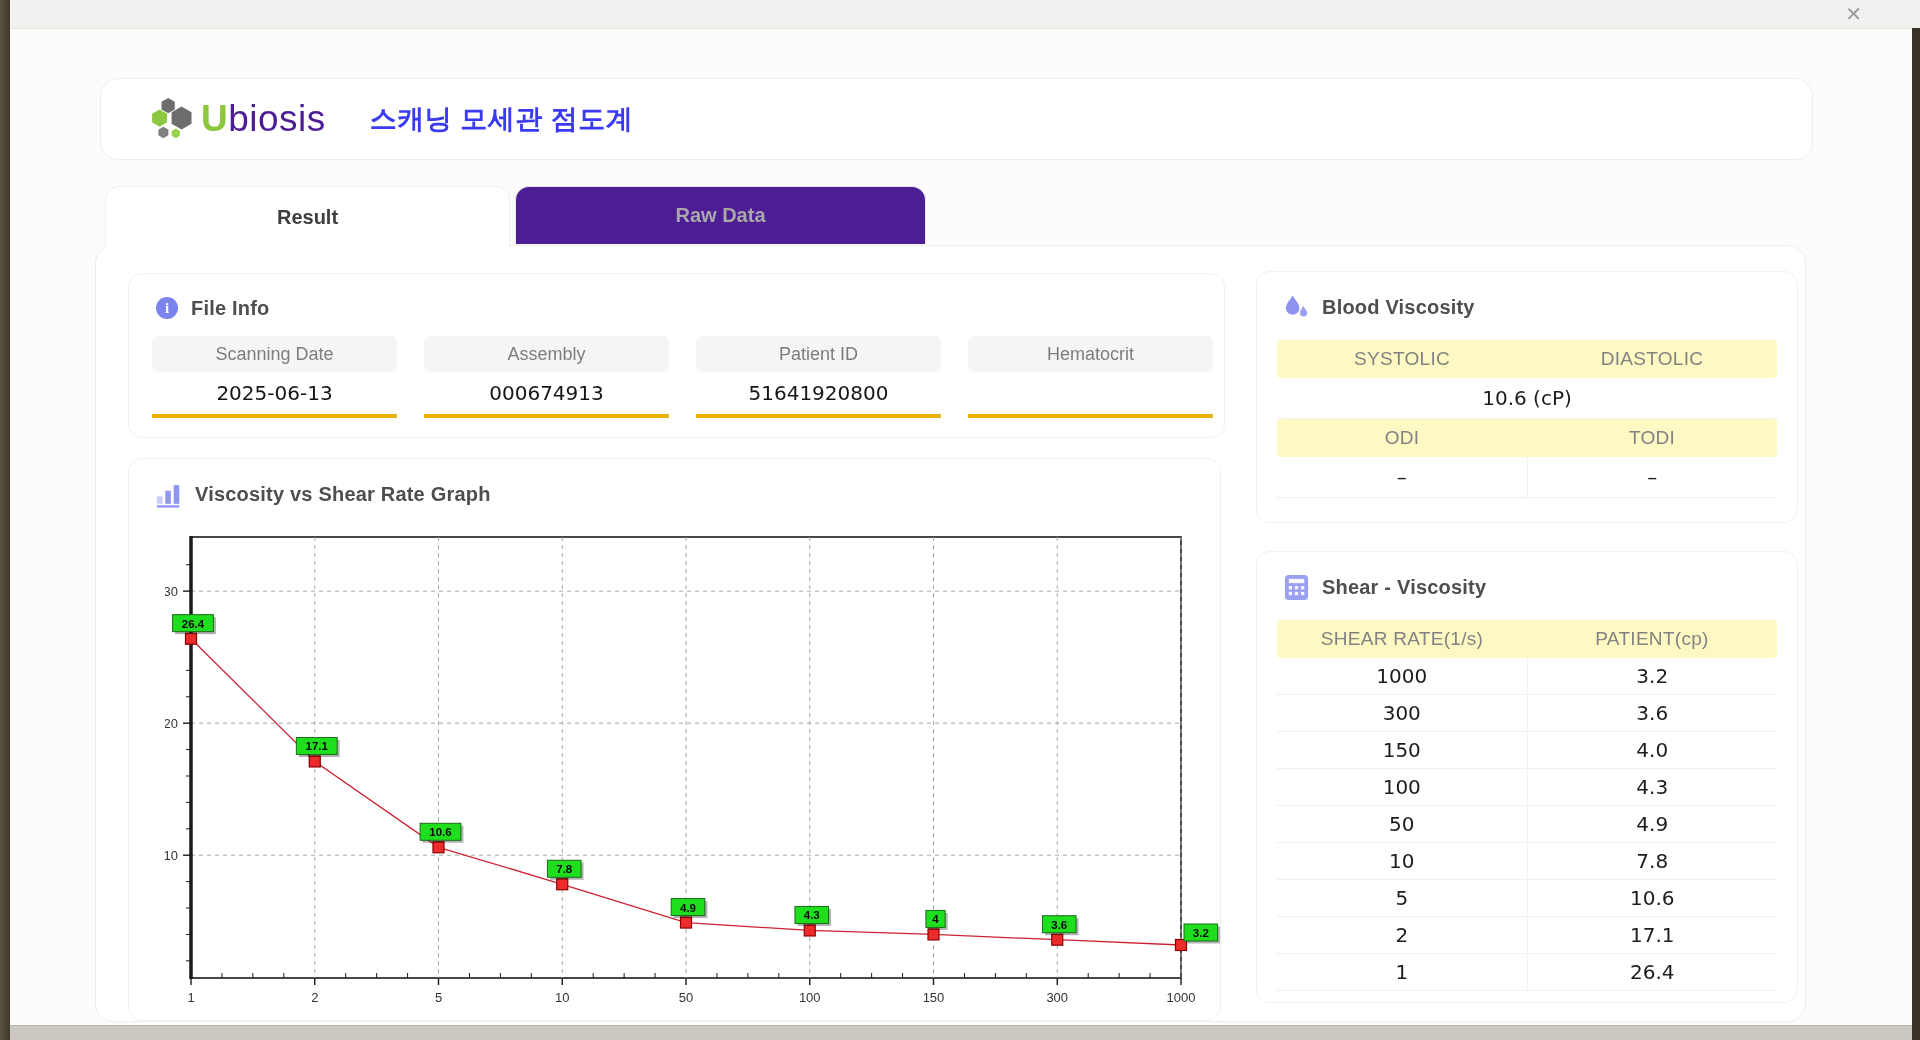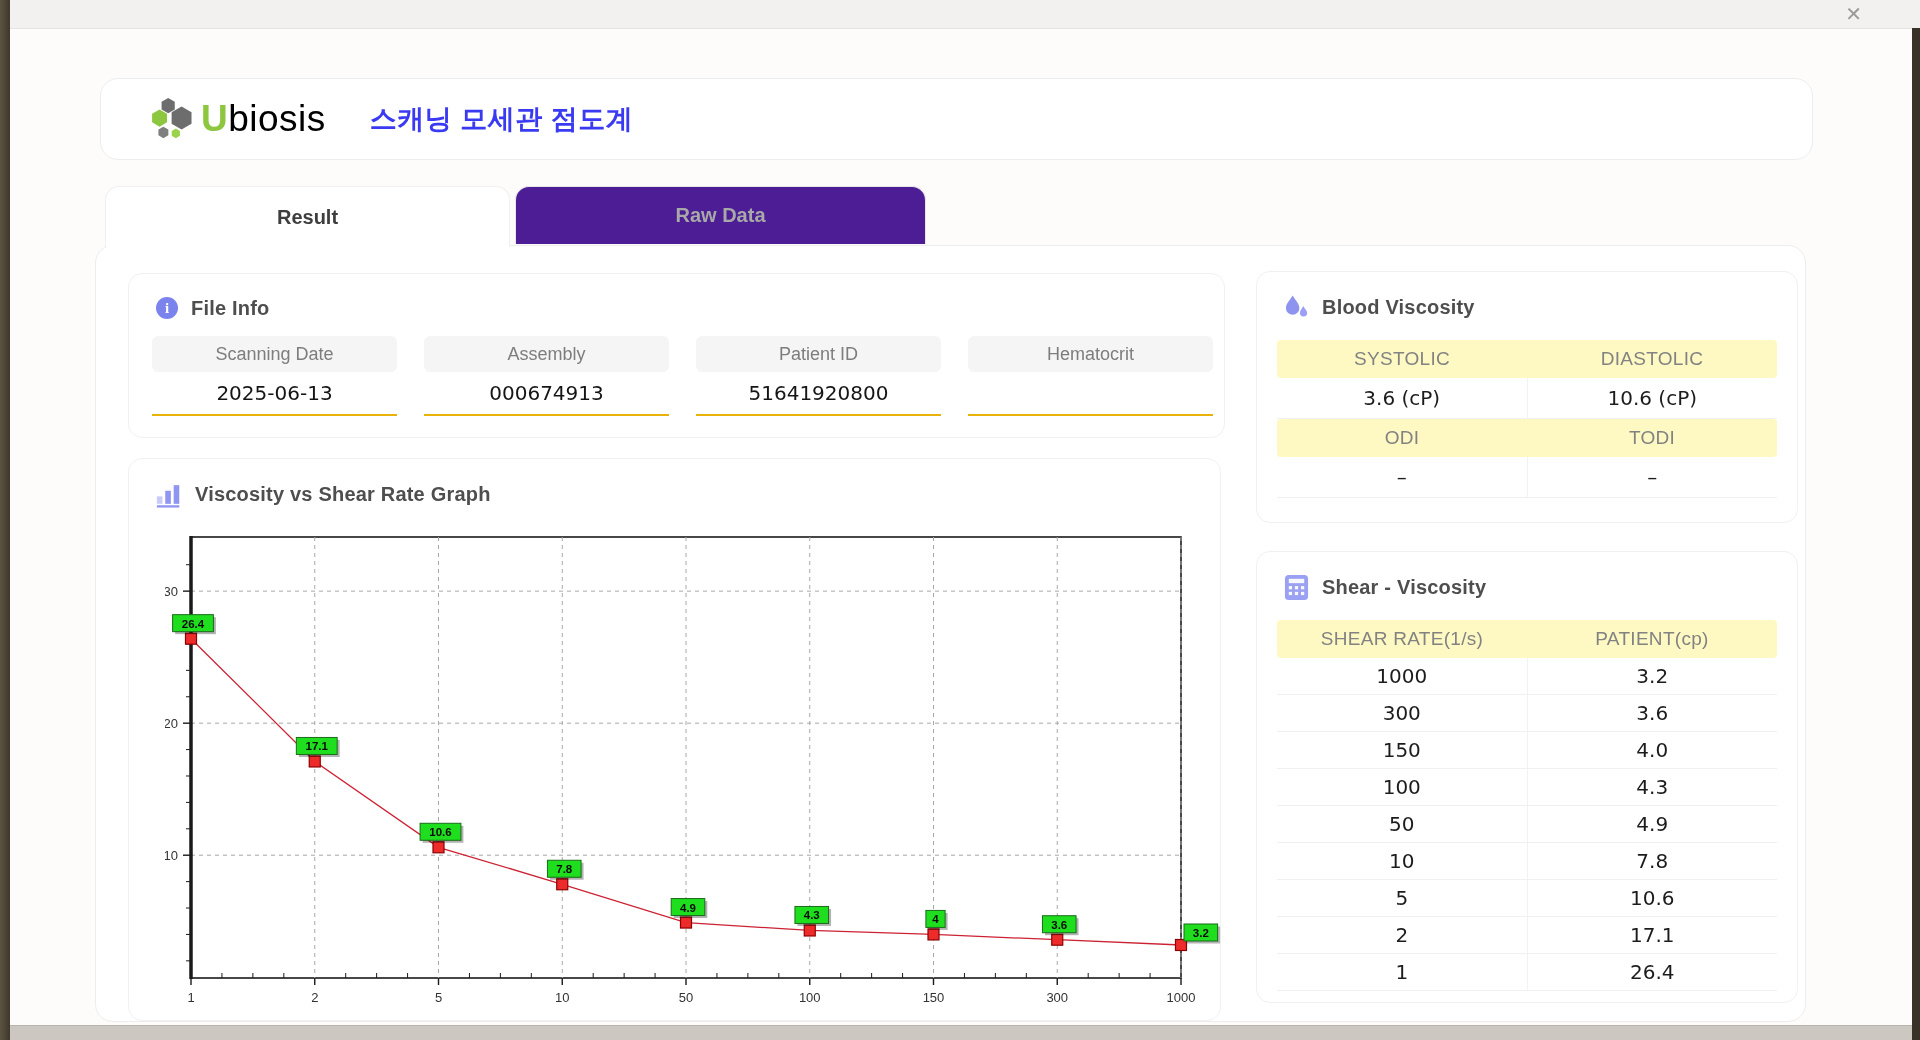--- a/index.html
+++ b/index.html
@@ -16,21 +16,21 @@
   .edge-bottom{position:absolute;left:10px;bottom:0;width:1902px;height:14px;z-index:55;
                background:#ccc8c1;border-top:1px solid #b8b4ac;}
   
   .header-card{position:absolute;left:100px;top:78px;width:1713px;height:82px;background:#fff;
                border:1px solid #ededed;border-radius:18px;box-sizing:border-box;
                display:flex;align-items:center;}
   .logo{display:flex;align-items:center;margin-left:48px;}
   .logo svg{margin-right:6px;}
   .logo-text{font-size:37px;letter-spacing:.5px;}
   .logo-u{color:#8dc63f;font-weight:700;}
-  .logo-rest{color:#000000;font-weight:400;}
+  .logo-rest{color:#4c1d95;font-weight:400;}
   .app-title{margin-left:44px;font-size:27px;font-weight:700;color:#3a3af2;letter-spacing:.5px;}
   
   .tab{position:absolute;box-sizing:border-box;text-align:center;font-size:20px;font-weight:700;
        border-radius:14px 14px 0 0;cursor:pointer;display:flex;align-items:center;justify-content:center;}
   .tab-active{left:105px;top:186px;width:405px;height:61px;background:#fff;z-index:3;
               border:1px solid #f0f0f0;border-bottom:none;color:#3e3e3e;}
   .tab-inactive{left:515px;top:186px;width:411px;height:58px;background:#4c1d95;z-index:1;
                 border:1px solid #e8e8e8;border-bottom:none;color:#a8a8a8;}
   
   .panel{position:absolute;left:95px;top:245px;width:1711px;height:777px;background:#fff;
@@ -39,21 +39,21 @@
         box-sizing:border-box;}
   .card-title{display:flex;align-items:center;gap:12px;padding:22px 0 0 26px;}
   .card-title .t{font-size:20px;font-weight:700;color:#4e4e4e;letter-spacing:.2px;}
   
   .fi-card{left:32px;top:27px;width:1097px;height:165px;}
   .fi-fields{position:absolute;left:23px;top:62px;display:flex;gap:27px;}
   .fi-col{width:245px;}
   .fi-label{height:36px;background:#f5f5f5;border-radius:6px;display:flex;align-items:center;
             justify-content:center;font-size:18px;color:#7d7d7d;}
   .fi-value{height:42px;display:flex;align-items:center;justify-content:center;font-size:20px;
-            color:#151515;border-bottom:2px solid #eab308;
+            color:#151515;border-bottom:4px solid #eab308;
             font-family:"DejaVu Sans",sans-serif;}
   
   .graph-card{left:32px;top:212px;width:1093px;height:563px;}
   .chart-svg{position:absolute;left:36px;top:64px;}
   
   .bv-card{left:1160px;top:25px;width:542px;height:252px;}
   .sv-card{left:1160px;top:305px;width:542px;height:452px;text-align:right;}
   .vtable{position:absolute;left:20px;right:20px;top:68px;}
   .vrow{display:flex;}
   .vrow.hdr{background:#fef9c3;border-radius:4px;}
@@ -257,21 +257,20 @@
           <path d="M21 12 C19.5 15 17.5 16.8 17.5 19 a3.8 3.8 0 0 0 7.6 0 C25.1 16.8 22.5 15 21 12 Z" fill="#9ba0f3"></path>
         </svg>
         <span class="t">Blood Viscosity</span>
       </div>
       <div class="vtable" id="bv-table">
           <div class="vrow hdr">
             <div class="vcell">SYSTOLIC</div>
             <div class="vcell">DIASTOLIC</div>
           </div>
           <div class="vrow val">
-            <div class="vcell">3.6 (cP)</div>
             <div class="vcell">10.6 (cP)</div>
           </div>
           <div class="vrow hdr">
             <div class="vcell">ODI</div>
             <div class="vcell">TODI</div>
           </div>
           <div class="vrow val">
             <div class="vcell">–</div>
             <div class="vcell">–</div>
           </div>

